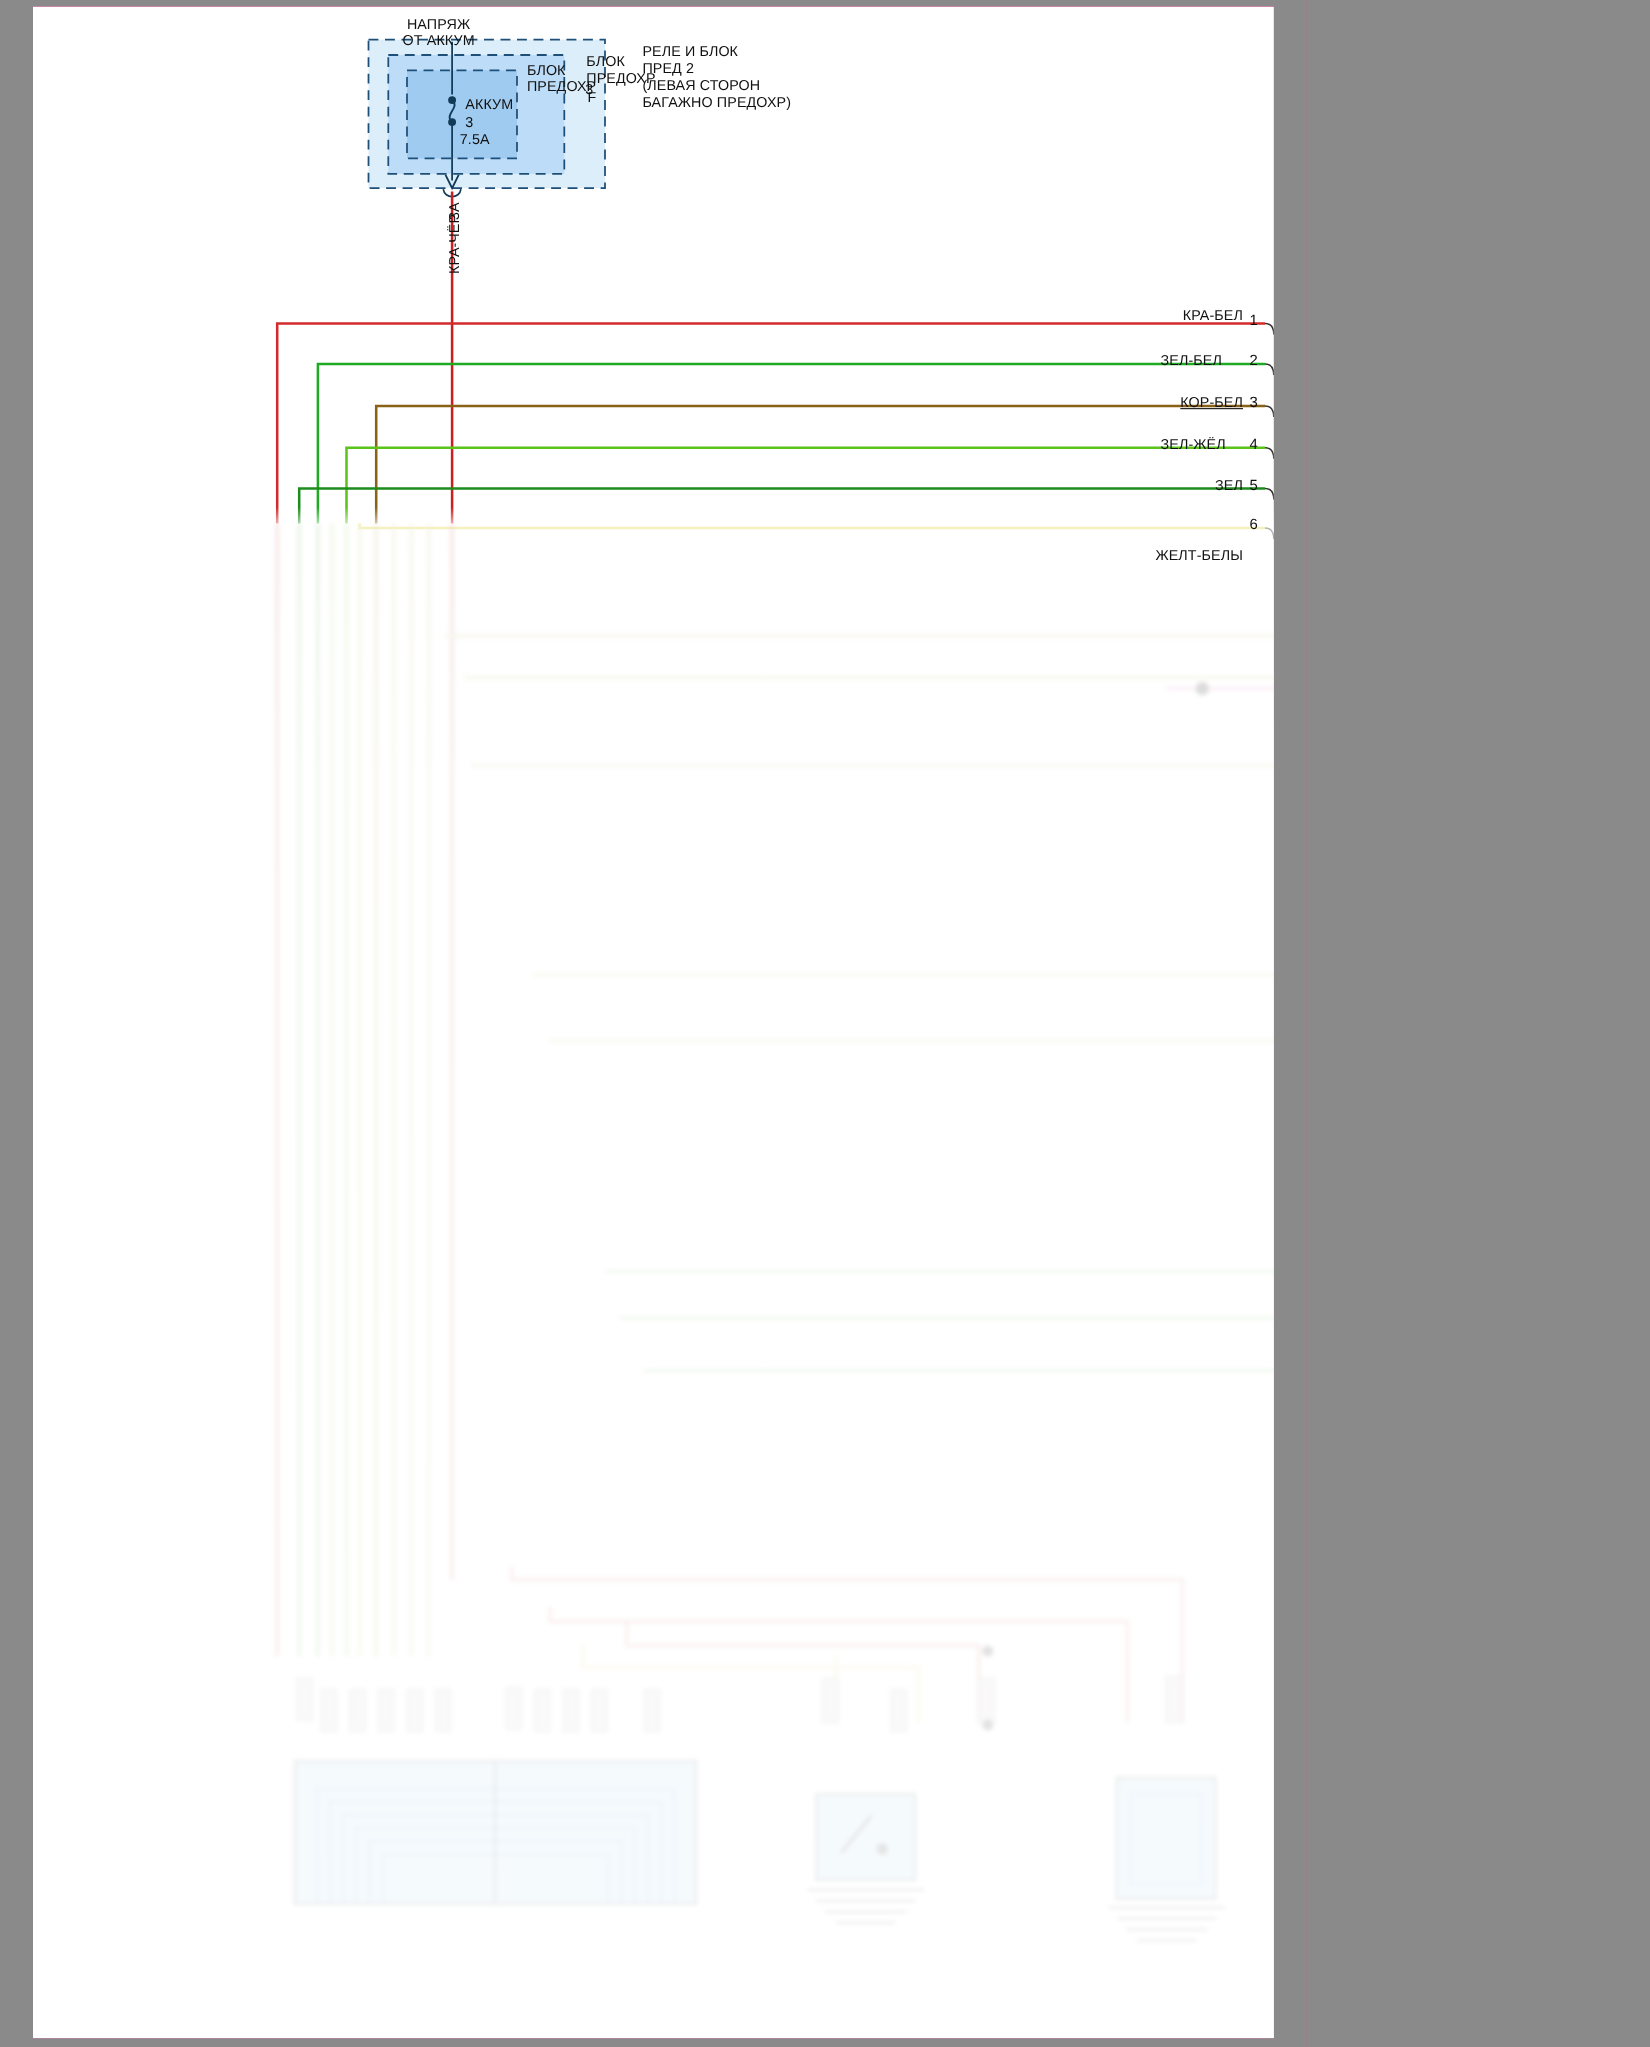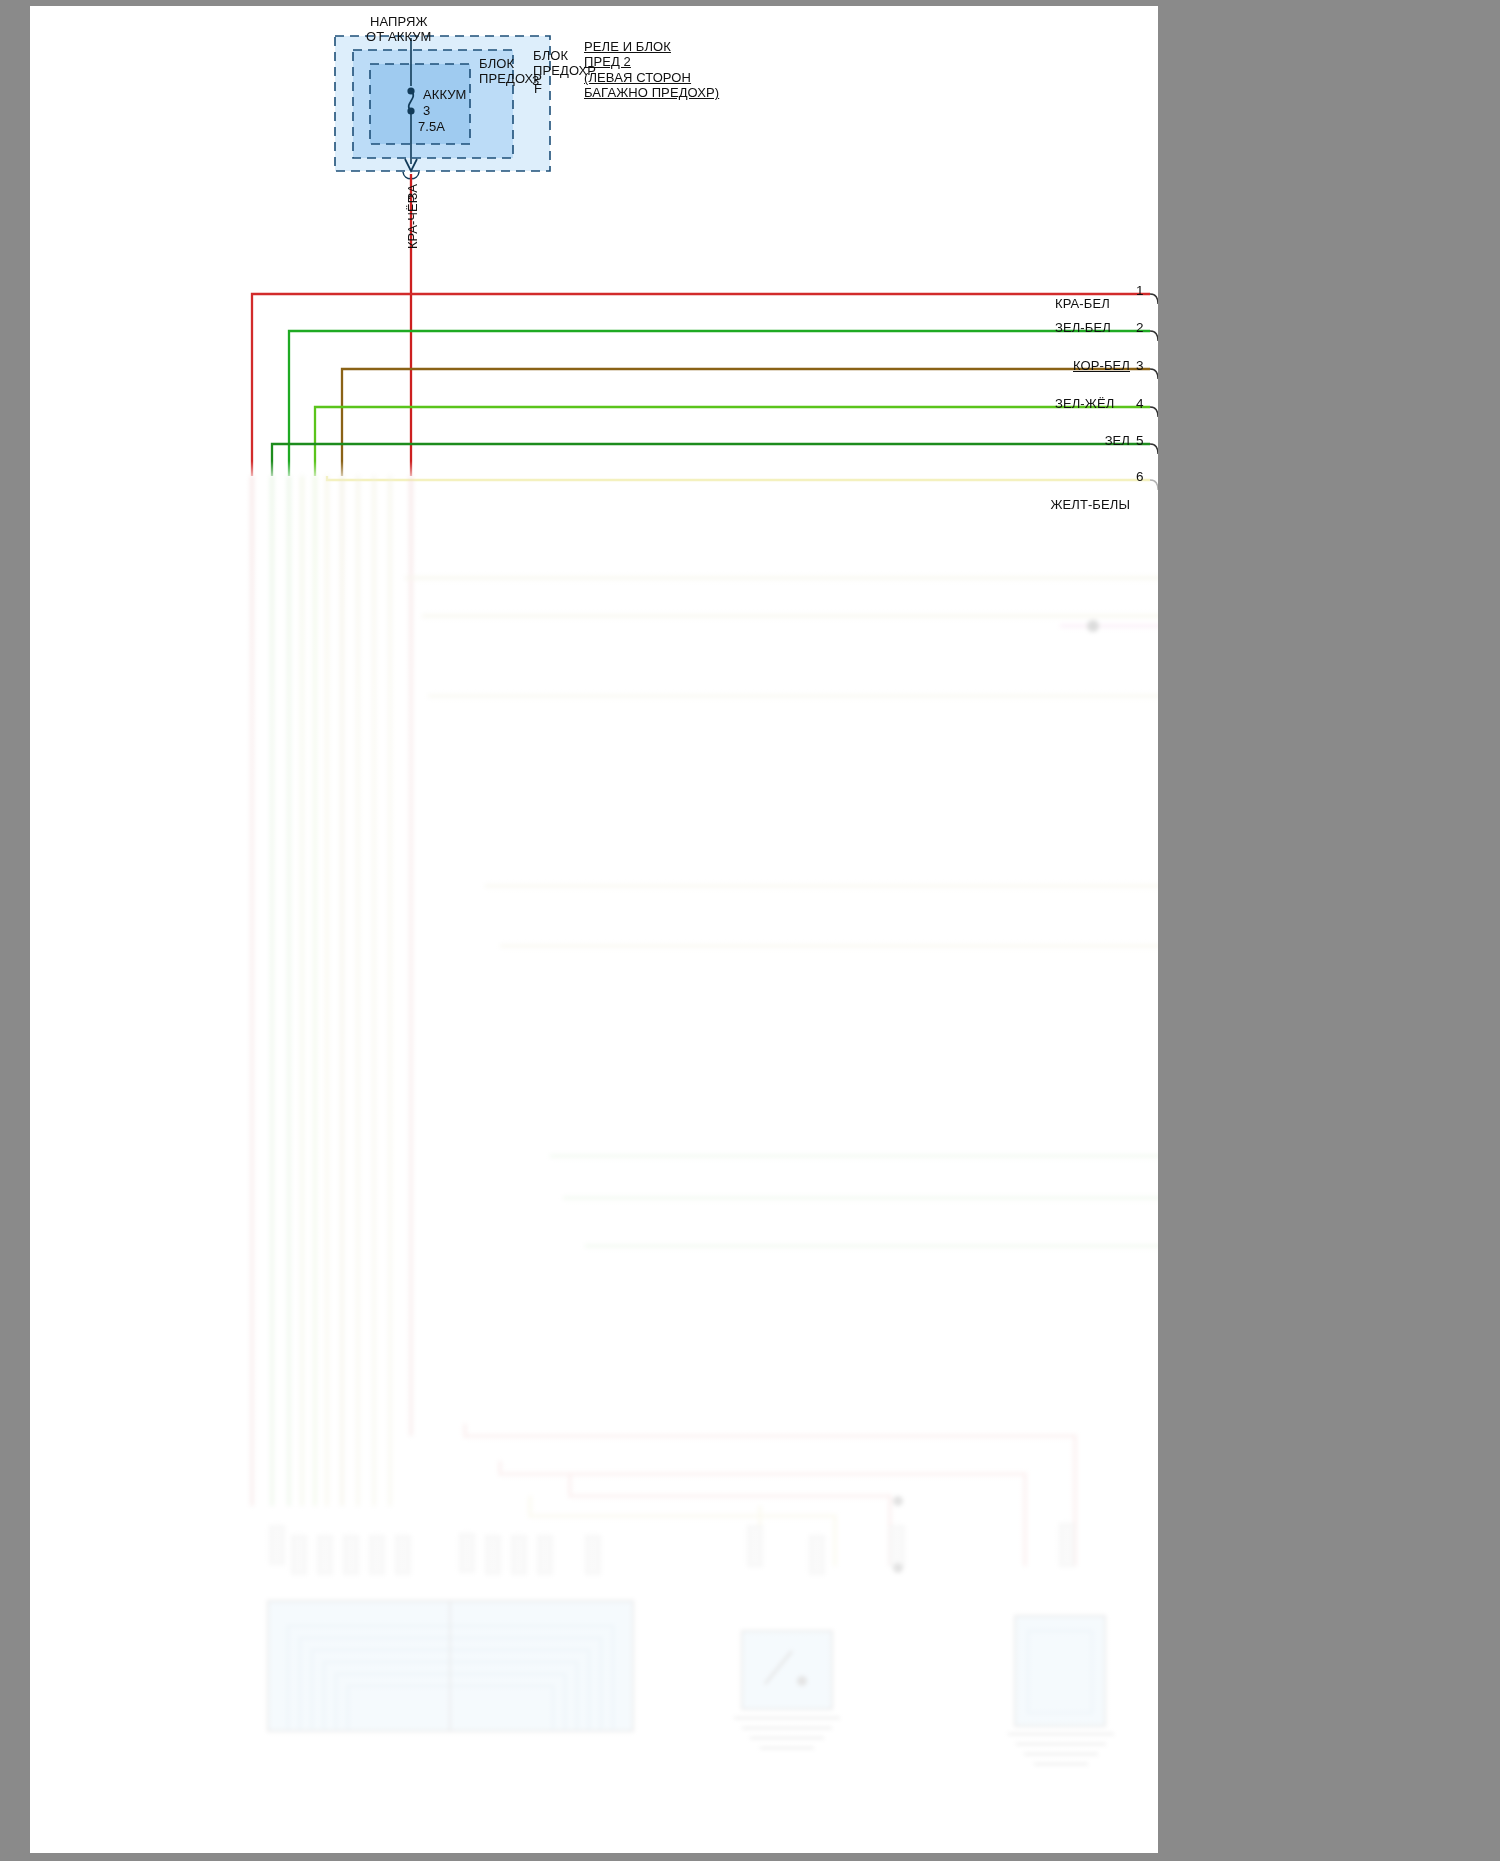--- a/index.html
+++ b/index.html
@@ -201,31 +201,31 @@
       <span>ПРЕДОХР</span>
     </div>
     <div class="lbl" style="left:502px;top:67px;">3</div>
 
     <div class="lbl" style="left:503px;top:42px;">
       <span>БЛОК</span><br>
       <span>ПРЕДОХР</span>
     </div>
     <div class="lbl" style="left:504px;top:75px;">F</div>
 
-    <div class="lbl" style="left:554px;top:33px;text-decoration:underline;">
+    <div class="lbl" style="left:554px;top:33px;">
       <span>РЕЛЕ И БЛОК</span><br>
       <span>ПРЕД 2</span><br>
       <span>(ЛЕВАЯ СТОРОН</span><br>
       <span>БАГАЖНО ПРЕДОХР)</span>
     </div>
 
     <div class="vlbl" style="left:375px;top:243px;">КРА-ЧЁР</div>
     <div class="vlbl" style="left:375px;top:194px;">3A</div>
 
-    <div class="lbl" style="left:1025px;top:290px;text-align:left;width:75px;">КРА-БЕЛ</div>
+    <div class="lbl" style="left:1025px;top:273px;text-align:right;width:75px;">КРА-БЕЛ</div>
     <div class="pin" style="left:1106px;top:277px;">1</div>
 
     <div class="lbl" style="left:1025px;top:314px;width:75px;">ЗЕЛ-БЕЛ</div>
     <div class="pin" style="left:1106px;top:314px;">2</div>
 
     <div class="lbl" style="left:1025px;top:352px;text-align:right;width:75px;text-decoration:underline;">КОР-БЕЛ</div>
     <div class="pin" style="left:1106px;top:352px;">3</div>
 
     <div class="lbl" style="left:1025px;top:390px;text-align:left;width:75px;">ЗЕЛ-ЖЁЛ</div>
     <div class="pin" style="left:1106px;top:390px;">4</div>

